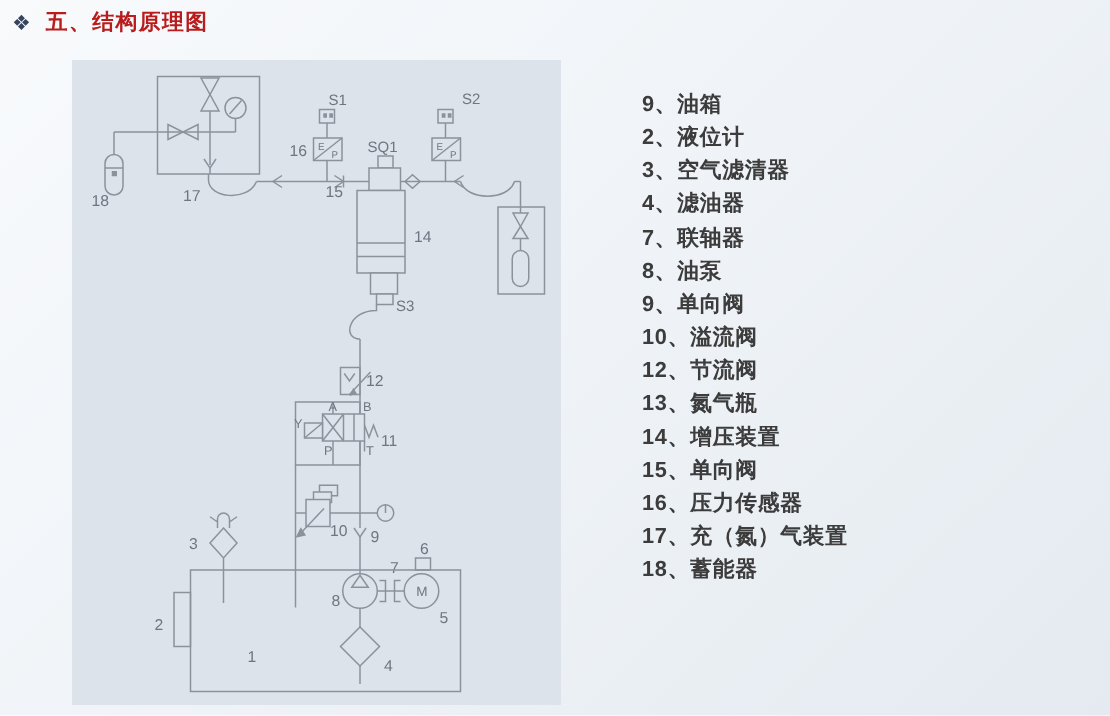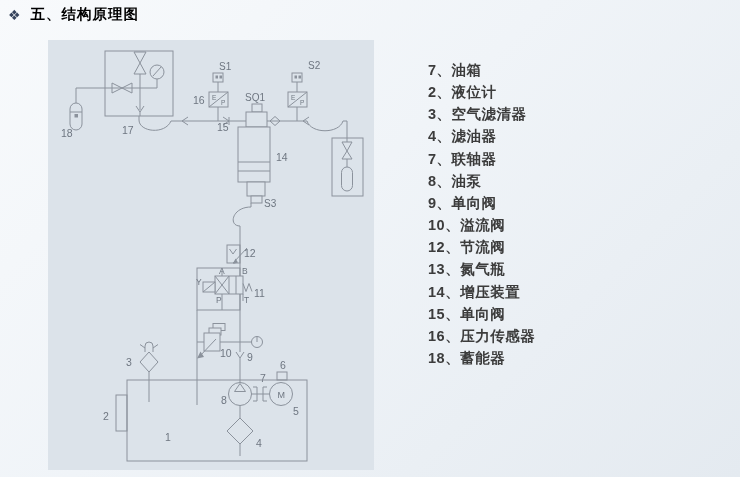--- a/index.html
+++ b/index.html
@@ -3,21 +3,21 @@
 <meta charset="utf-8">
 <style>
   html,body{margin:0;padding:0;}
   body{
     width:740px;height:477px;position:relative;overflow:hidden;
     background:linear-gradient(135deg,#f8fafc 0%,#f0f4f8 45%,#e4eaf0 100%);
     font-family:"Liberation Sans",sans-serif;
   }
   .titlebar{position:absolute;left:8px;top:5px;display:flex;align-items:center;gap:10px;}
   .title-icon{font-size:14px;color:#36435c;line-height:1;}
-  .page-title{font-size:14.5px;font-weight:bold;color:#000000;letter-spacing:1px;}
+  .page-title{font-size:14.5px;font-weight:bold;color:#b91c1c;letter-spacing:1px;}
   .panel{
     position:absolute;left:48px;top:40px;width:326px;height:430px;
     background:var(--panel,#dce3ea);
   }
   .schematic{position:absolute;left:0;top:0;}
   .legend{position:absolute;left:428px;top:59px;width:300px;}
   .legend-item{
     font-size:14.5px;font-weight:600;color:#3c3c3c;
     line-height:22.15px;letter-spacing:0.5px;white-space:nowrap;
   }
@@ -212,27 +212,28 @@
       <text class="lb" x="165" y="441">1</text>
     </g>
     <g>
       <rect class="st" x="116" y="395" width="11" height="36"></rect>
       <text class="lb" x="103" y="420">2</text>
     </g>
   </svg>
 </div>
 
 <div class="legend">
-  <div class="legend-item">7、油箱</div>
+  <div class="legend-item">9、油箱</div>
   <div class="legend-item">2、液位计</div>
   <div class="legend-item">3、空气滤清器</div>
   <div class="legend-item">4、滤油器</div>
   <div class="legend-item">7、联轴器</div>
   <div class="legend-item">8、油泵</div>
   <div class="legend-item">9、单向阀</div>
   <div class="legend-item">10、溢流阀</div>
   <div class="legend-item">12、节流阀</div>
   <div class="legend-item">13、氮气瓶</div>
   <div class="legend-item">14、增压装置</div>
   <div class="legend-item">15、单向阀</div>
   <div class="legend-item">16、压力传感器</div>
+  <div class="legend-item">17、充（氮）气装置</div>
   <div class="legend-item">18、蓄能器</div>
 </div>
 
 </body></html>

